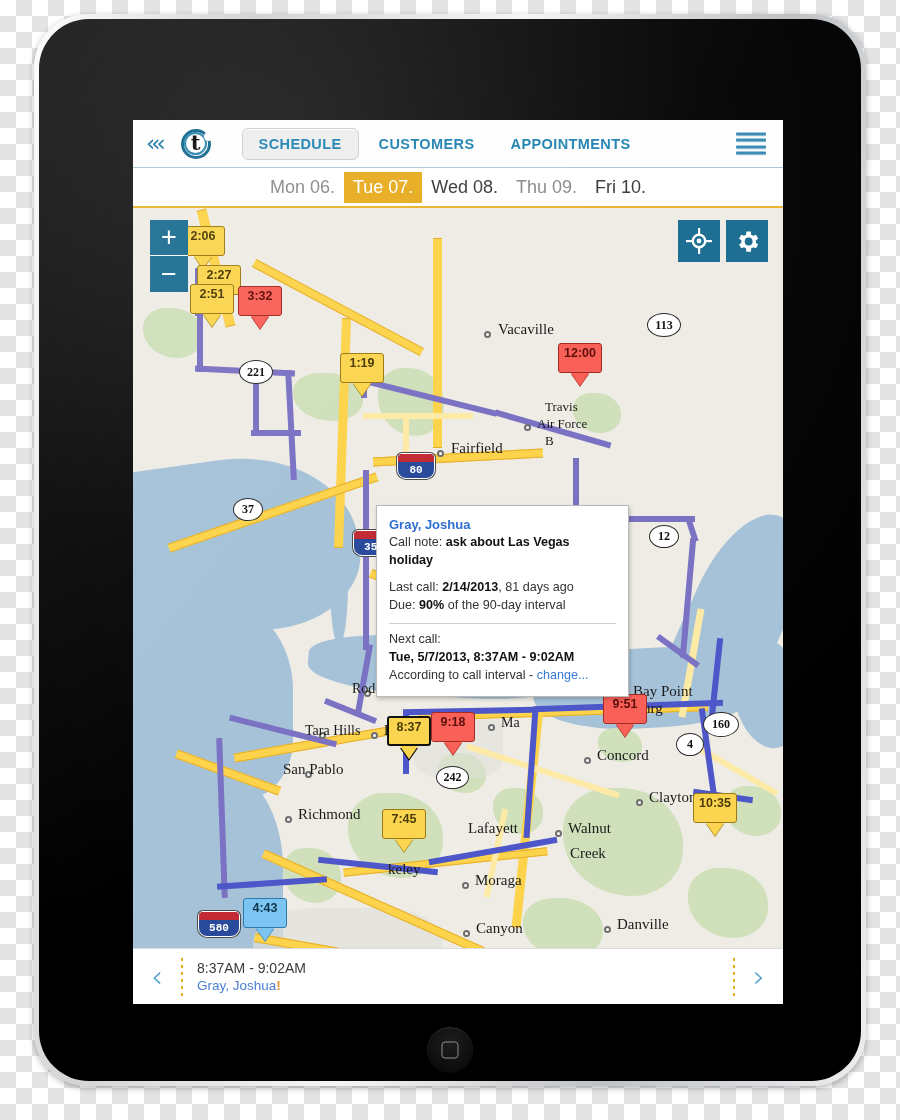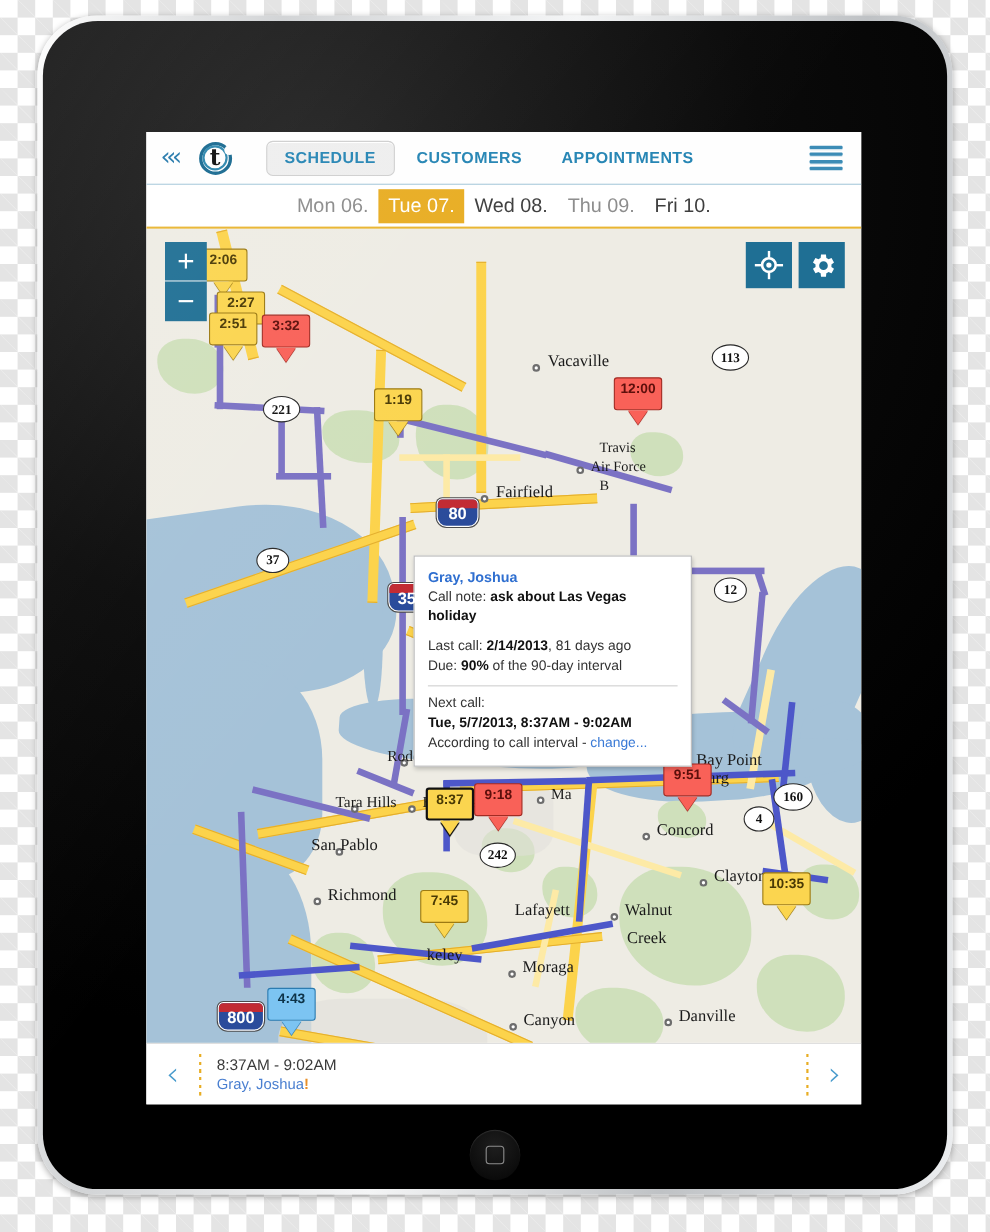--- a/index.html
+++ b/index.html
@@ -148,22 +148,22 @@
     position:absolute; width:38px; height:26px;
     display:flex; align-items:flex-end; justify-content:center;
     background:#2a4b9b; border-radius:5px 5px 9px 9px; border:1.4px solid #fff;
     box-shadow:0 0 0 1px #4b4b4b;
   }
   .i-shield .top{
     position:absolute; left:0; top:0; width:100%; height:8px;
     background:#c22b33; border-radius:4px 4px 0 0;
   }
   .i-shield span{
-    color:#fff; font-size:15px; font-weight:bold; z-index:2; padding-bottom:2px;
-    font-family:Liberation Sans, sans-serif;
+    color:#fff; font-size:11px; font-weight:bold; z-index:2; padding-bottom:2px;
+    font-family:Liberation Mono, monospace;
   }
 
   
   .pin{ position:absolute; width:44px; cursor:pointer; }
   .pin .body{
     height:30px; border-radius:3px;
     display:flex; align-items:flex-start; justify-content:center;
     font-size:12.5px; font-weight:bold; padding-top:2px;
     font-family:"Liberation Sans",sans-serif;
   }
@@ -408,21 +408,21 @@
         <div class="i-shield" style="left:264px;top:245px;">
           <div class="top"></div>
             <span>80</span>
         </div>
         <div class="i-shield" style="left:220px;top:322px;width:42px;">
           <div class="top"></div>
             <span>350</span>
         </div>
         <div class="i-shield" style="left:65px;top:703px;width:42px;">
           <div class="top"></div>
-            <span>800</span>
+            <span>580</span>
         </div>
 
         <div id="pins">
             <div class="pin yellow" style="left: 48px; top: 18px;">
               <div class="body">2:06</div>
               <div class="tip"></div>
             </div>
             <div class="pin yellow" style="left: 64px; top: 57px;">
               <div class="body">2:27</div>
               <div class="tip"></div>

